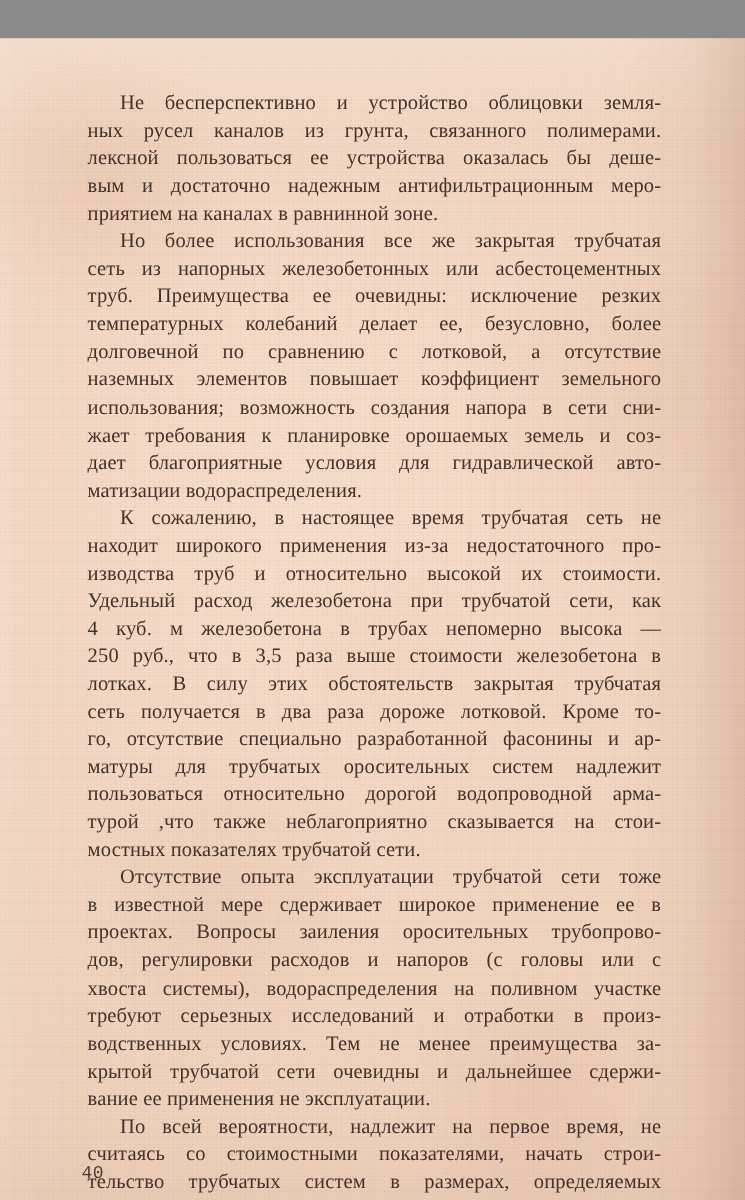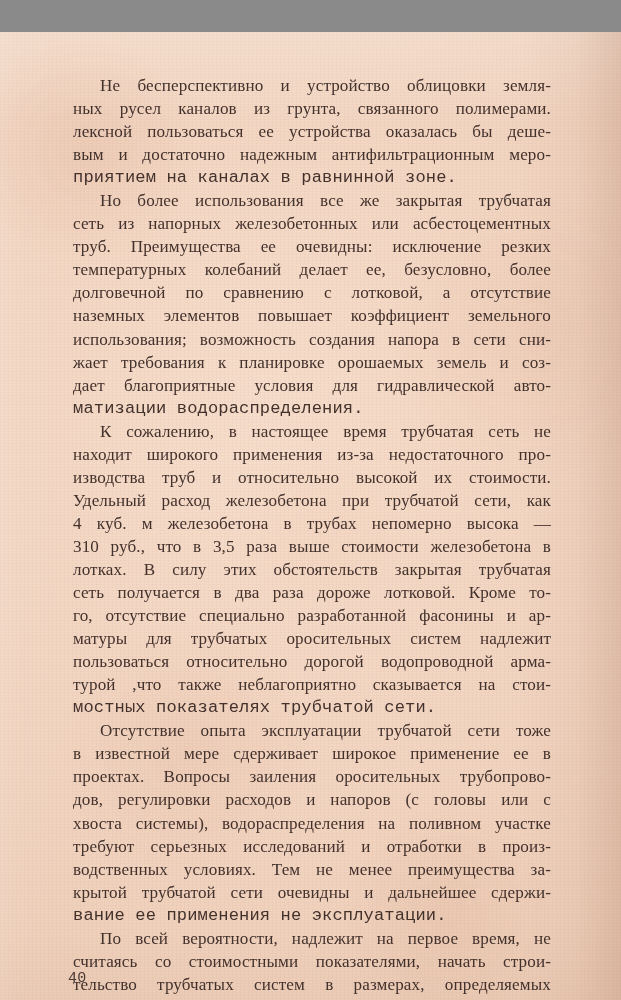--- a/index.html
+++ b/index.html
@@ -83,21 +83,20 @@
 
   
   .scan-line {
     display: block;
     text-align: justify;
     text-align-last: justify;
     white-space: pre-wrap;
   }
   .scan-line.line-last {
     text-align-last: left;
-    font-family: Liberation Mono, monospace;
   }
   .scan-line.line-indent {
     text-indent: 27px;
   }
 
   .page-number {
     position: absolute;
     left: 68px;
     top: 938px;
     font-family: Liberation Mono, monospace;
@@ -137,21 +136,21 @@
         <span class="scan-line">жает требования к планировке орошаемых земель и соз-</span>
         <span class="scan-line">дает благоприятные условия для гидравлической авто-</span>
         <span class="scan-line line-last">матизации водораспределения.</span>
       </p>
     <p class="body-paragraph">
         <span class="scan-line line-indent">К сожалению, в настоящее время трубчатая сеть не</span>
         <span class="scan-line">находит широкого применения из-за недостаточного про-</span>
         <span class="scan-line">изводства труб и относительно высокой их стоимости.</span>
         <span class="scan-line">Удельный расход железобетона при трубчатой сети, как</span>
         <span class="scan-line">4 куб. м железобетона в трубах непомерно высока —</span>
-        <span class="scan-line">310 руб., что в 3,5 раза выше стоимости железобетона в</span>
+        <span class="scan-line">250 руб., что в 3,5 раза выше стоимости железобетона в</span>
         <span class="scan-line">лотках. В силу этих обстоятельств закрытая трубчатая</span>
         <span class="scan-line">сеть получается в два раза дороже лотковой. Кроме то-</span>
         <span class="scan-line">го, отсутствие специально разработанной фасонины и ар-</span>
         <span class="scan-line">матуры для трубчатых оросительных систем надлежит</span>
         <span class="scan-line">пользоваться относительно дорогой водопроводной арма-</span>
         <span class="scan-line">турой ,что также неблагоприятно сказывается на стои-</span>
         <span class="scan-line line-last">мостных показателях трубчатой сети.</span>
       </p>
     <p class="body-paragraph">
         <span class="scan-line line-indent">Отсутствие опыта эксплуатации трубчатой сети тоже</span>

